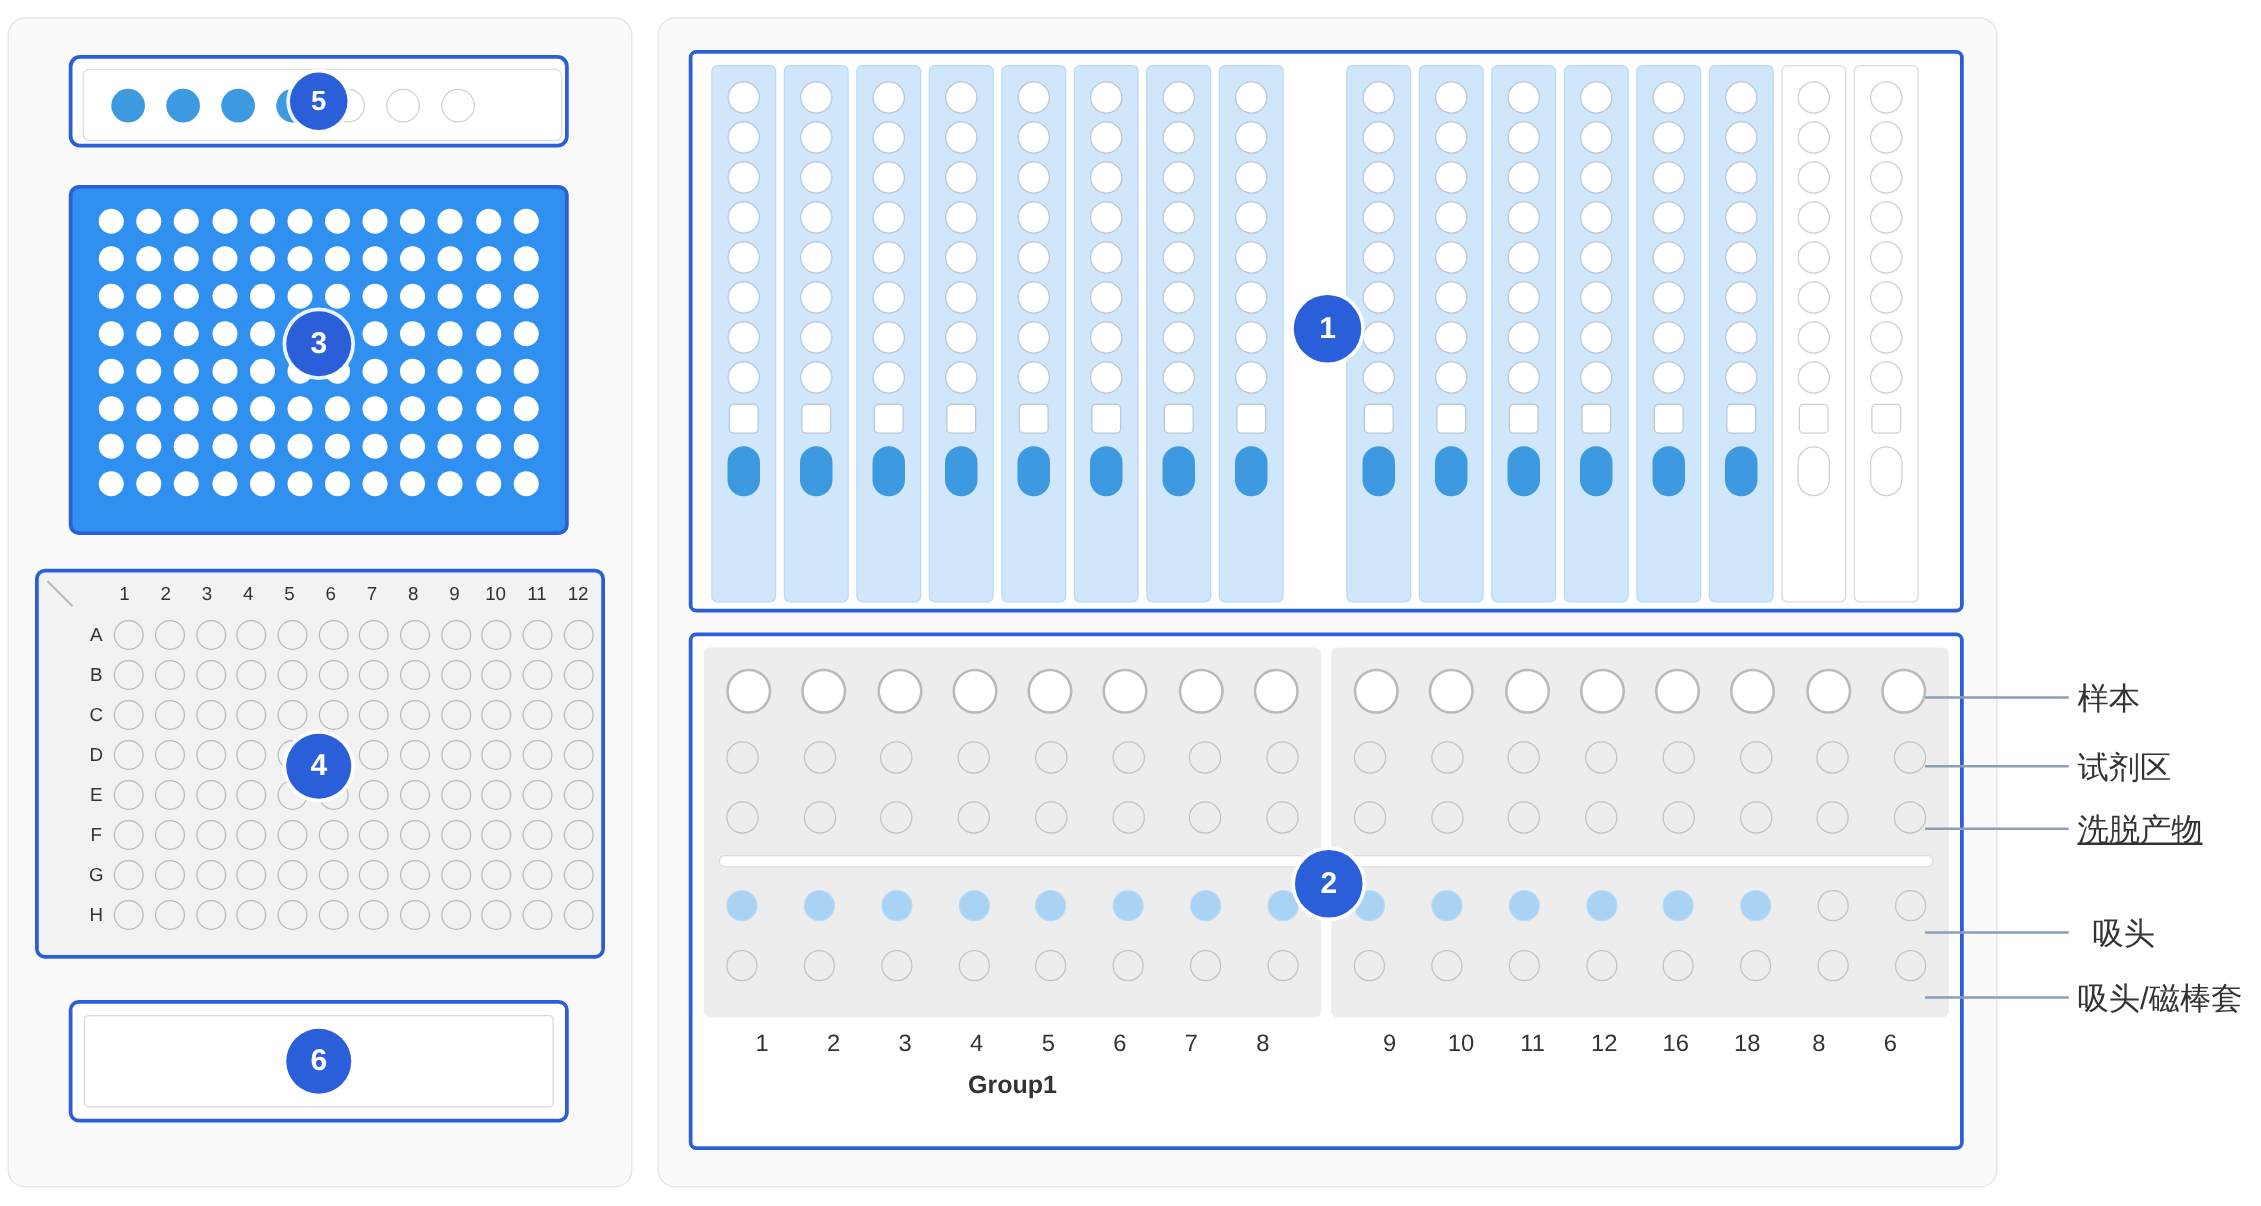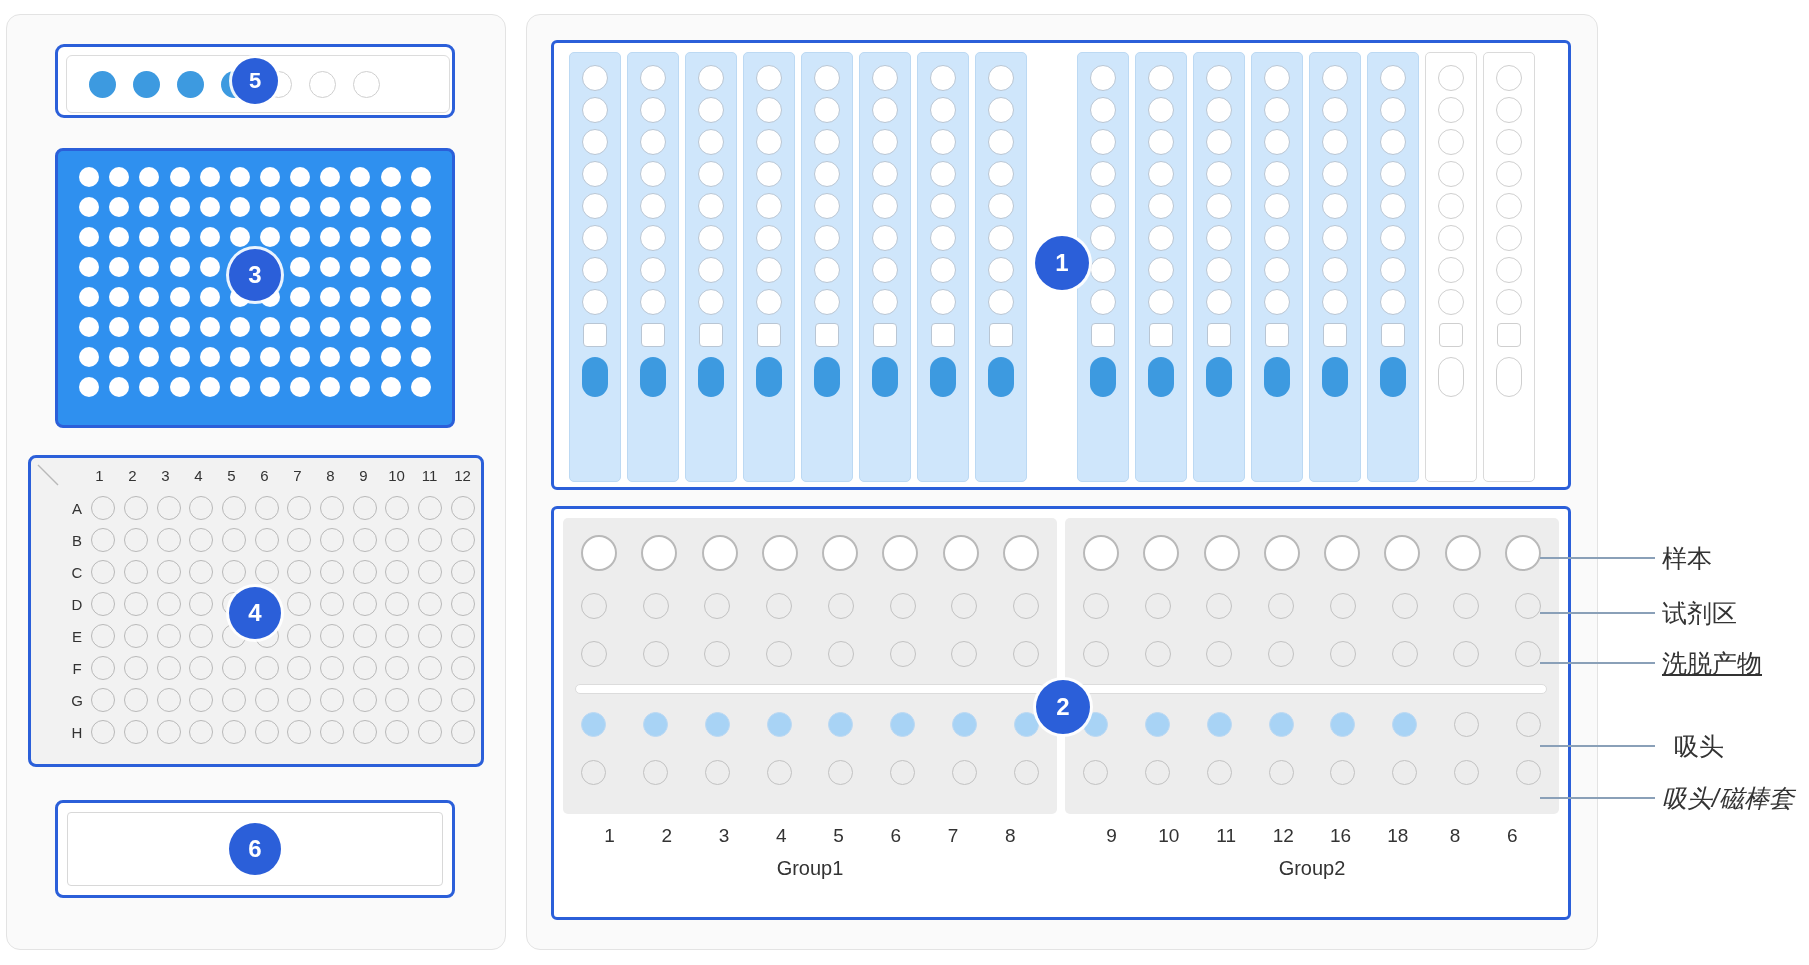--- a/index.html
+++ b/index.html
@@ -113,21 +113,21 @@
   .hole.tip{width:25px;height:25px;border:1.5px solid #bcd9f3;background:#a8d3f5;}
   .hole.tipoff{width:25px;height:25px;border:1.5px solid #c2c2c2;background:#ededed;}
   .hole.sleeve{width:25px;height:25px;border:1.5px solid #c2c2c2;background:#ededed;}
   .railrow{height:22px;display:flex;align-items:center;padding:0 2px;}
   .rail{width:100%;height:10px;border-radius:5px;background:#fff;border:1px solid #dcdcdc;box-sizing:border-box;}
   .numrow{position:absolute;top:312px;height:30px;display:flex;align-items:center;padding:0 18px;box-sizing:border-box;}
   .numrow.g1{left:9px;width:494px;}
   .numrow.g2{left:511px;width:494px;}
   .numrow span{flex:1;text-align:center;font-size:19px;color:#333;}
   .grouplbl{position:absolute;top:348px;height:28px;text-align:center;font-size:20px;color:#333;}
-  .grouplbl.g1{left:9px;width:494px;}
+  .grouplbl.g1{left:9px;width:494px;font-weight:bold;}
   .grouplbl.g2{left:511px;width:494px;}
 
   
   .callout{position:absolute;font-size:25px;color:#333;white-space:nowrap;}
   .leader{position:absolute;height:1.5px;background:#8aa0b8;}
 </style>
 </head>
 <body>
 
 <div class="stage">
@@ -951,32 +951,31 @@
       <span>10</span>
       <span>11</span>
       <span>12</span>
       <span>16</span>
       <span>18</span>
       <span>8</span>
       <span>6</span>
     </div>
 
     <div class="grouplbl g1">Group1</div>
-    <div class="grouplbl g2">Group2</div>
   </div>
   <div class="badge" style="left:1036px;top:680px;width:54px;height:54px;">2</div>
 
   <div class="leader" style="left:1540px;top:557px;width:115px;"></div>
   <div class="callout" style="left:1662px;top:542px;">样本</div>
 
   <div class="leader" style="left:1540px;top:612px;width:115px;"></div>
   <div class="callout" style="left:1662px;top:597px;">试剂区</div>
 
   <div class="leader" style="left:1540px;top:662px;width:115px;"></div>
   <div class="callout" style="left:1662px;top:647px;text-decoration:underline;">洗脱产物</div>
 
   <div class="leader" style="left:1540px;top:745px;width:115px;"></div>
   <div class="callout" style="left:1662px;top:730px;margin-left:12px;">吸头</div>
 
   <div class="leader" style="left:1540px;top:797px;width:115px;"></div>
-  <div class="callout" style="left:1662px;top:782px;font-style:italic;">吸头/磁棒套</div>
+  <div class="callout" style="left:1662px;top:782px;">吸头/磁棒套</div>
 
 </div>
 
 </body></html>

